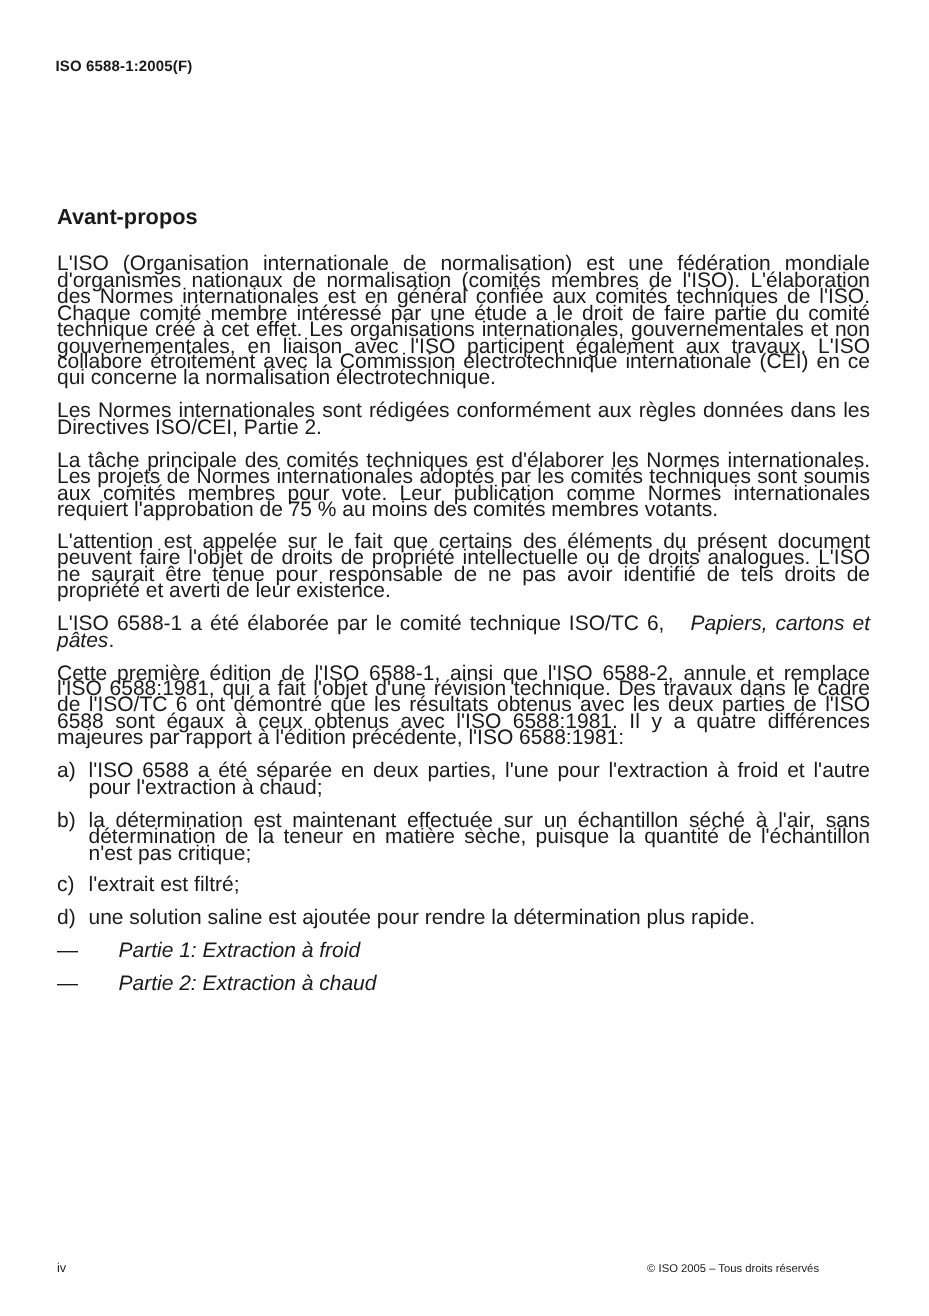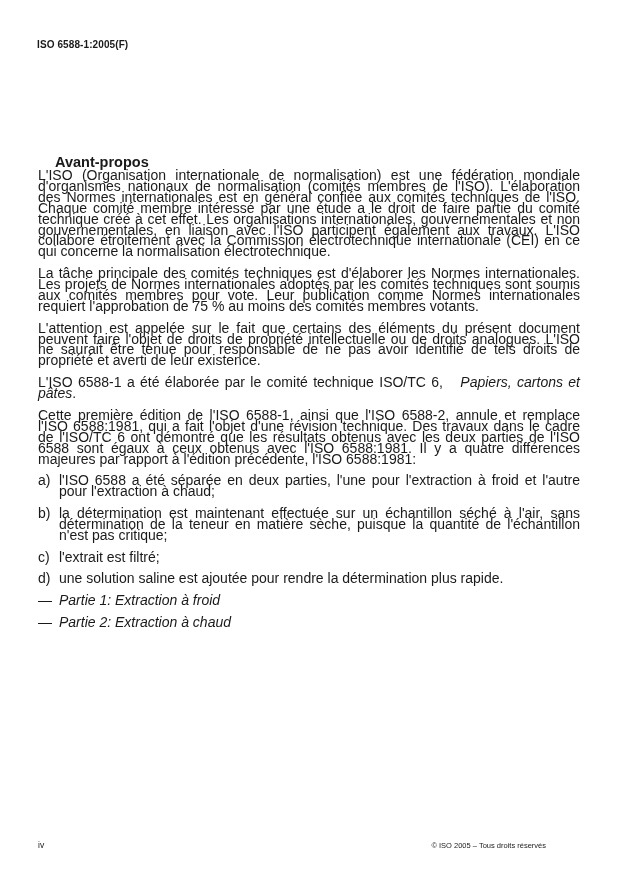--- a/index.html
+++ b/index.html
@@ -6,50 +6,51 @@
   body {
     width: 619px; height: 877px; position: relative; overflow: hidden;
     font-family: "Liberation Sans", sans-serif; color: #1a1a1a;
   }
   .page-header {
     position: absolute; left: 37px; top: 39px;
     font-size: 10px; font-weight: bold; letter-spacing: 0.1px;
   }
   .title {
     position: absolute; left: 38px; top: 137px;
-    font-size: 14.5px; font-weight: bold; margin: 17px;
+    font-size: 14.5px; font-weight: bold; margin: 0;
   }
   .body {
     position: absolute; left: 38px; top: 170px; width: 542px;
     font-size: 14px; line-height: 10.9px;
   }
   .body p { margin: 0 0 10.9px 0; text-align: justify; }
   .list-item { display: flex; margin: 0 0 10.9px 0; }
   .list-item .marker { width: 21px; flex: 0 0 21px; }
   .list-item .text { flex: 1; text-align: justify; }
   .dash-item { display: flex; margin: 0 0 10.9px 0; }
   .dash-item .marker { width: 21px; flex: 0 0 21px; }
-  .dash-item .text { font-style: italic; }
+  .dash-item .text { font-style: italic; margin-left: 20px; }
   .it { font-style: italic; padding-left: 12px; }
   .footer-left {
     position: absolute; left: 38px; top: 840px; font-size: 8.5px;
   }
   .footer-right {
     position: absolute; right: 73px; top: 841px; font-size: 7.5px;
   }
 </style>
 </head>
 <body>
 
 <div class="page-header">ISO 6588-1:2005(F)</div>
 
 <h1 class="title">Avant-propos</h1>
 
 <div class="body">
   <p>L'ISO (Organisation internationale de normalisation) est une fédération mondiale d'organismes nationaux de normalisation (comités membres de l'ISO). L'élaboration des Normes internationales est en général confiée aux comités techniques de l'ISO. Chaque comité membre intéressé par une étude a le droit de faire partie du comité technique créé à cet effet. Les organisations internationales, gouvernementales et non gouvernementales, en liaison avec l'ISO participent également aux travaux. L'ISO collabore étroitement avec la Commission électrotechnique internationale (CEI) en ce qui concerne la normalisation électrotechnique.</p>
+  <p>Les Normes internationales sont rédigées conformément aux règles données dans les Directives ISO/CEI, Partie 2.</p>
   <p>La tâche principale des comités techniques est d'élaborer les Normes internationales. Les projets de Normes internationales adoptés par les comités techniques sont soumis aux comités membres pour vote. Leur publication comme Normes internationales requiert l'approbation de 75 % au moins des comités membres votants.</p>
   <p>L'attention est appelée sur le fait que certains des éléments du présent document peuvent faire l'objet de droits de propriété intellectuelle ou de droits analogues. L'ISO ne saurait être tenue pour responsable de ne pas avoir identifié de tels droits de propriété et averti de leur existence.</p>
   <p><span>L'ISO 6588-1 a été élaborée par le comité technique ISO/TC 6, </span><span class="it">Papiers, cartons et pâtes</span><span>.</span></p>
   <p>Cette première édition de l'ISO 6588-1, ainsi que l'ISO 6588-2, annule et remplace l'ISO 6588:1981, qui a fait l'objet d'une révision technique. Des travaux dans le cadre de l'ISO/TC 6 ont démontré que les résultats obtenus avec les deux parties de l'ISO 6588 sont égaux à ceux obtenus avec l'ISO 6588:1981. Il y a quatre différences majeures par rapport à l'édition précédente, l'ISO 6588:1981:</p>
 
   <div class="list-item">
     <span class="marker">a)</span>
     <span class="text">l'ISO 6588 a été séparée en deux parties, l'une pour l'extraction à froid et l'autre pour l'extraction à chaud;</span>
   </div>
   <div class="list-item">

